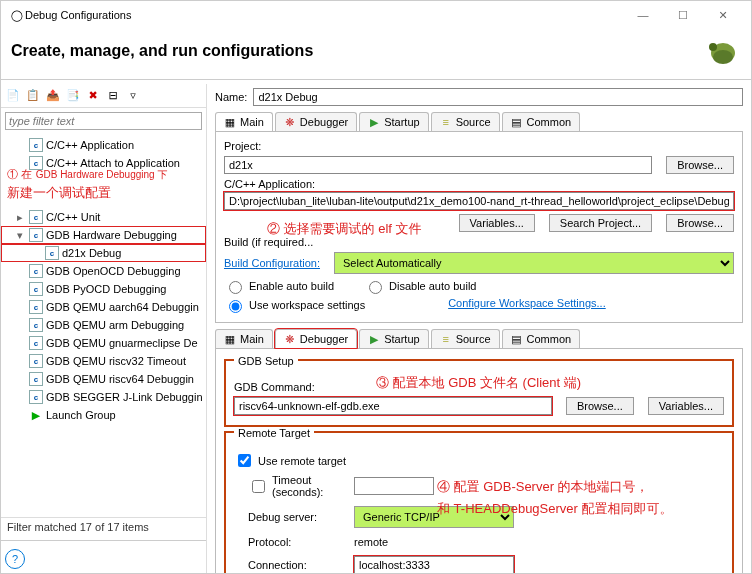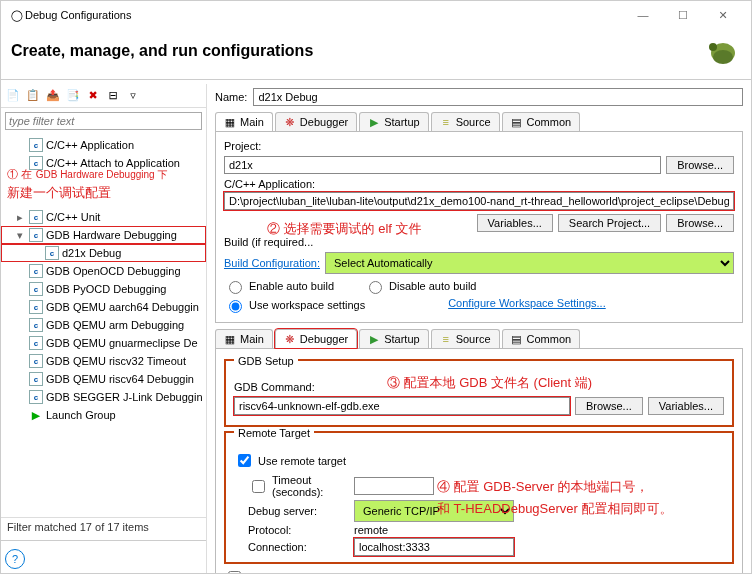--- a/index.html
+++ b/index.html
@@ -32,31 +32,31 @@
 .tabs { display: flex; border-bottom: 1px solid #bbb; }
 .tab { padding: 3px 8px; border: 1px solid #bbb; border-bottom: none; background: #f4f4f4; margin-right: 2px; display: flex; align-items: center; gap: 4px; border-radius: 3px 3px 0 0; }
 .tab.active { background: #fff; }
 .tab.boxed { outline: 1.5px solid #d22; outline-offset: 0; }
 .tab-icon { width: 12px; height: 12px; display: inline-flex; align-items: center; justify-content: center; }
 .pane { border: 1px solid #bbb; border-top: none; padding: 6px 8px; }
 .row-label { margin: 2px 0; }
 .textfield { width: 100%; border: 1px solid #888; padding: 2px 4px; }
 .textfield.boxed { outline: 1.5px solid #d22; outline-offset: 0; }
 .btn { border: 1px solid #999; background: #f0f0f0; padding: 2px 10px; }
-.row-flex { display: flex; align-items: center; gap: 5px; margin: 4px 0; }
+.row-flex { display: flex; align-items: center; gap: 14px; margin: 4px 0; }
 .row-flex .spacer { flex: 1; }
 .link { color: #0066cc; text-decoration: underline; }
 .select { border: 1px solid #999; background: #bef264; padding: 3px 4px; flex: 1; }
 .radio-row { display: flex; gap: 30px; margin: 3px 0; }
 .ann { color: #d22; font-family: "Microsoft YaHei", sans-serif; font-size: 13px; position: absolute; pointer-events: none; }
 .leftpane { position: relative; }
 .rightpane { position: relative; }
 .fieldset { border: 2px solid #c2410c; padding: 6px 8px; margin-top: 4px; }
 .fieldset-title { position: relative; top: -12px; background: #fff; display: inline-block; padding: 0 4px; }
-.grid2 { display: grid; grid-template-columns: 120px 1fr; row-gap: 2px; align-items: center; }
+.grid2 { display: grid; grid-template-columns: 120px 1fr; row-gap: 8px; align-items: center; }
 .chk { display: flex; align-items: center; gap: 4px; }
 .debugger-block { margin-top: 6px; }
 hr.sep { border: none; border-top: 1px solid #ccc; margin: 4px 0; }
 .help-btn { width: 20px; height: 20px; border: 1px solid #0078d7; border-radius: 50%; color: #0078d7; display: flex; align-items: center; justify-content: center; margin: 4px; }
 </style>
 </head>
 <body>
 
 <div class="window">
   <div class="titlebar">
@@ -261,21 +261,21 @@
               <span>Source</span>
             </div>
             <div class="tab">
               <span class="tab-icon">▤</span>
               <span>Common</span>
             </div>
           </div>
         <div class="pane">
           <div class="fieldset">
             <span class="fieldset-title">GDB Setup</span>
-            <div class="ann" style="top:290px; left:180px;">③ 配置本地 GDB 文件名 (Client 端)</div>
+            <div class="ann" style="top:290px; left:169px;">③ 配置本地 GDB 文件名 (Client 端)</div>
             <div class="row-label">GDB Command:</div>
             <div class="row-flex">
               <input class="textfield boxed" style="flex: 1 1 0%;" value="riscv64-unknown-elf-gdb.exe">
               <button class="btn">Browse...</button>
               <button class="btn">Variables...</button>
             </div>
           </div>
           <div class="fieldset">
             <span class="fieldset-title">Remote Target</span>
             <label class="chk">

